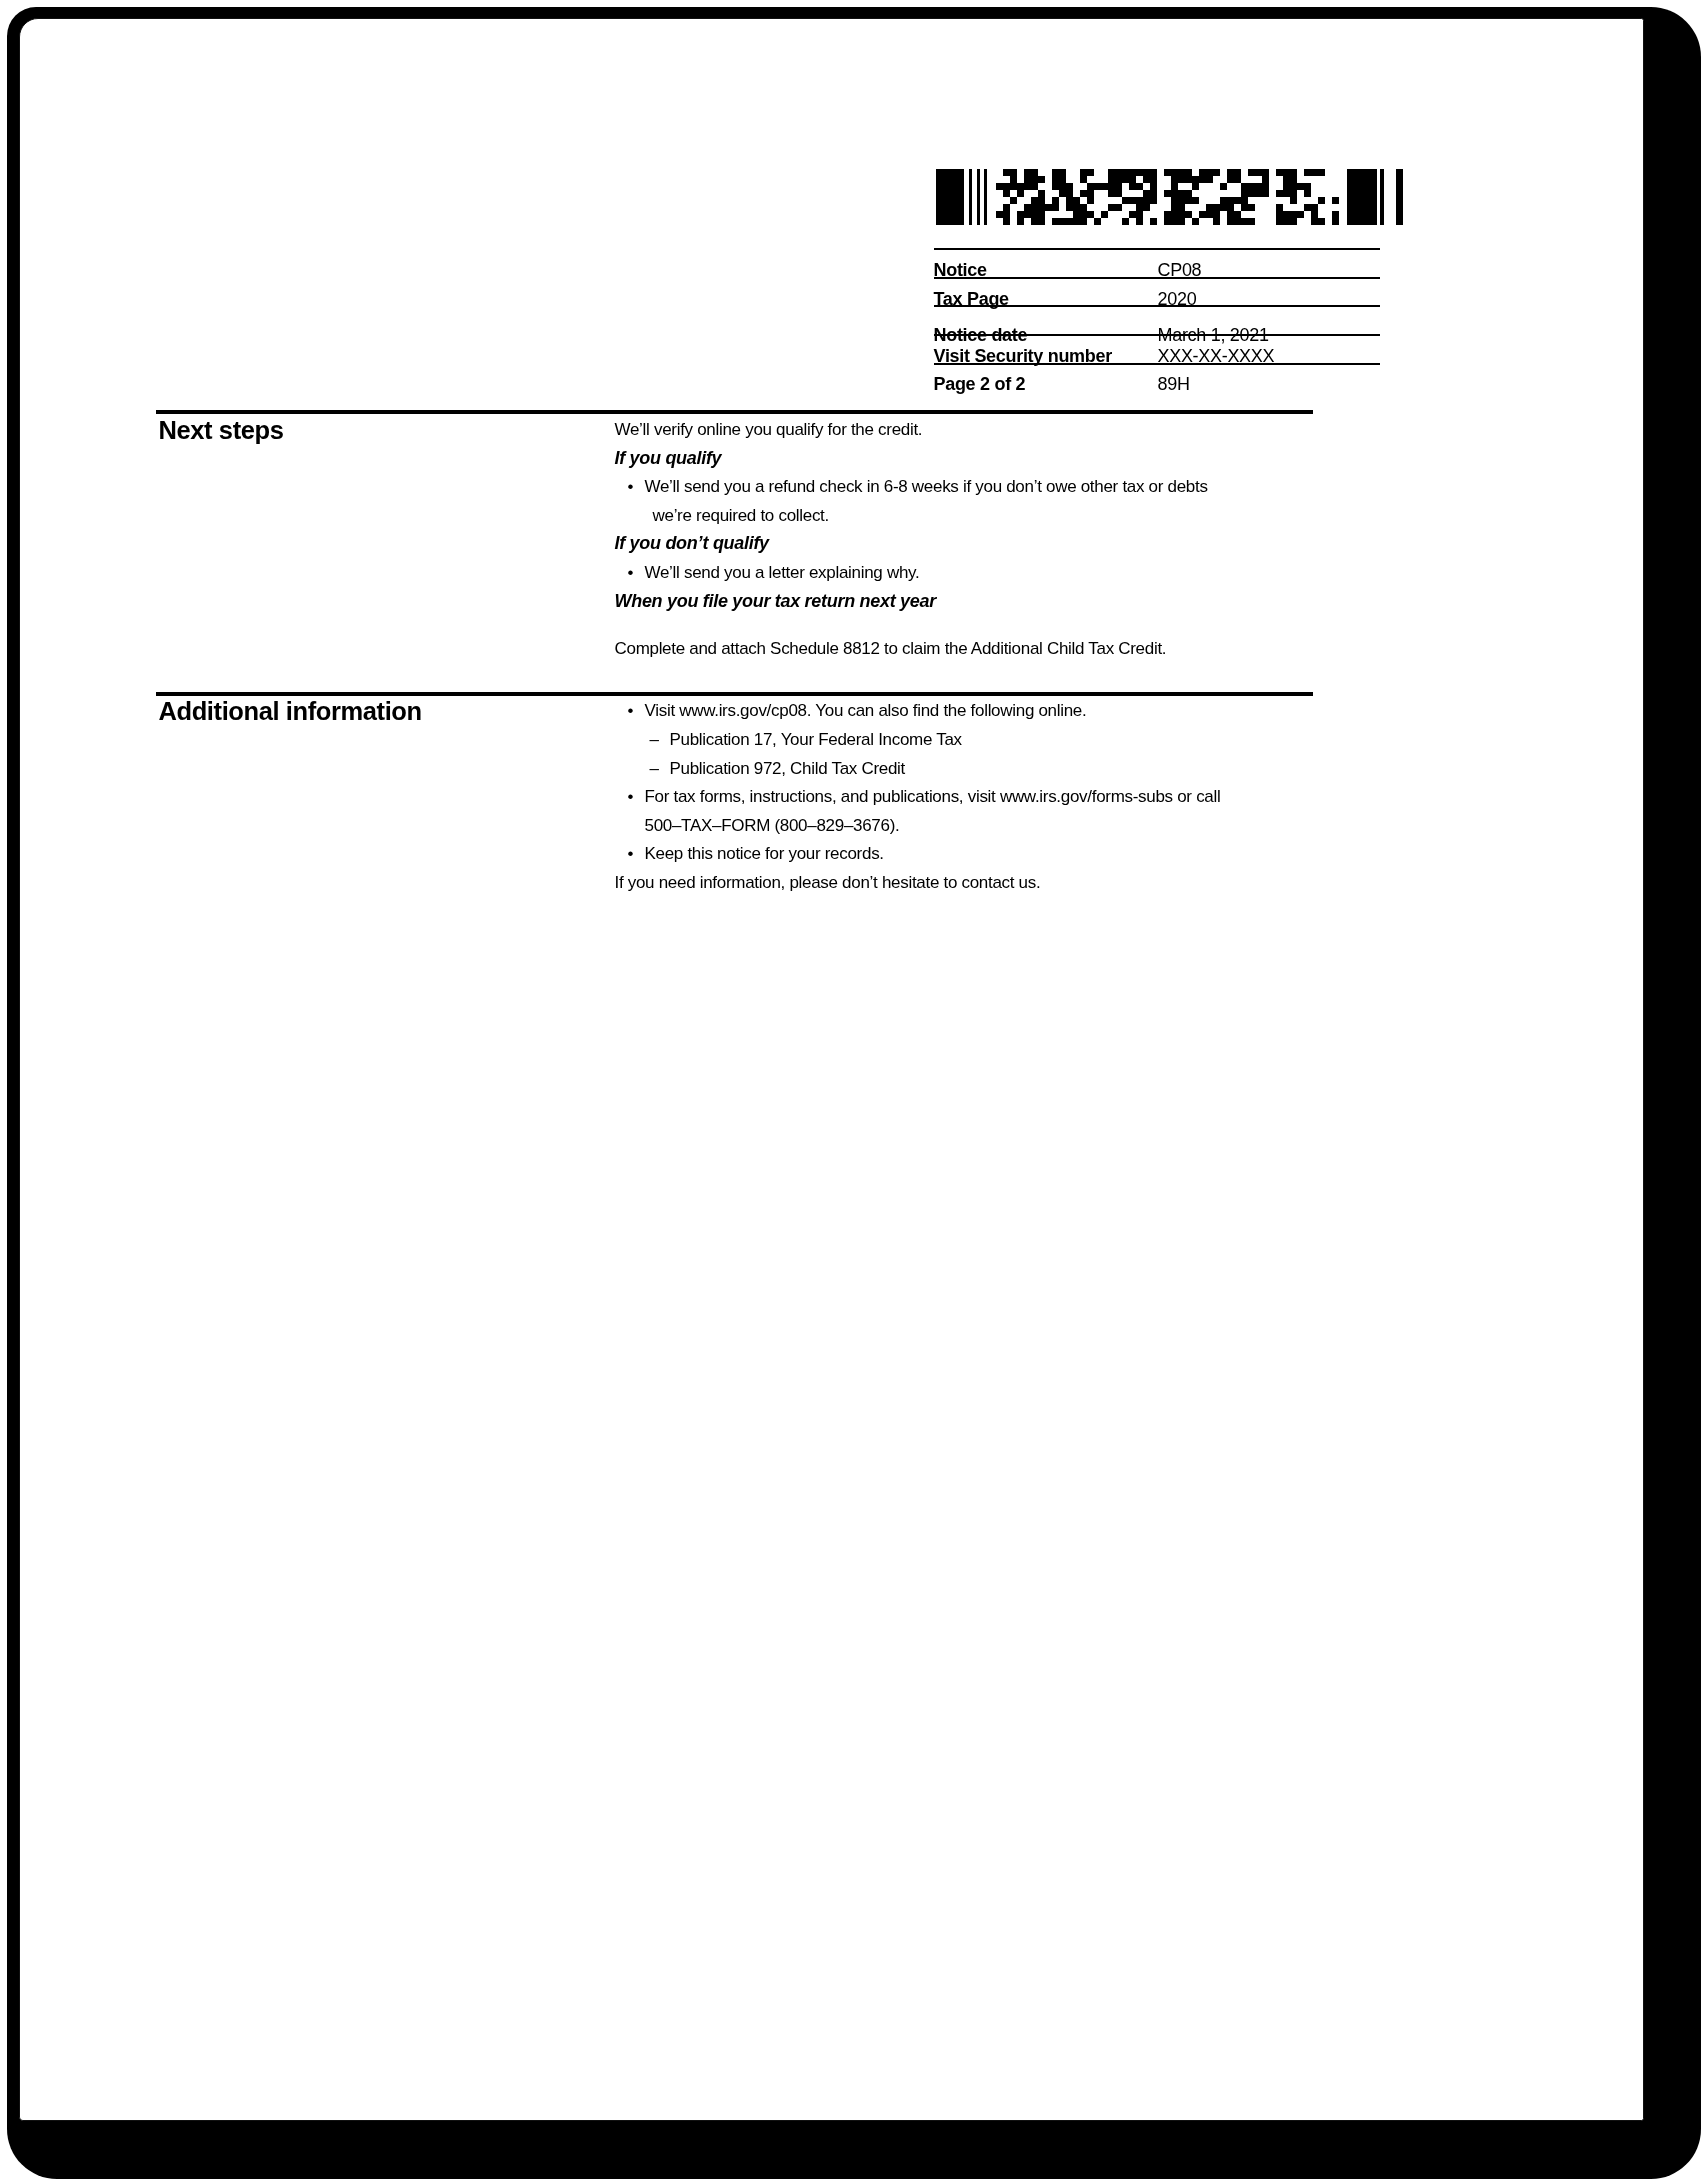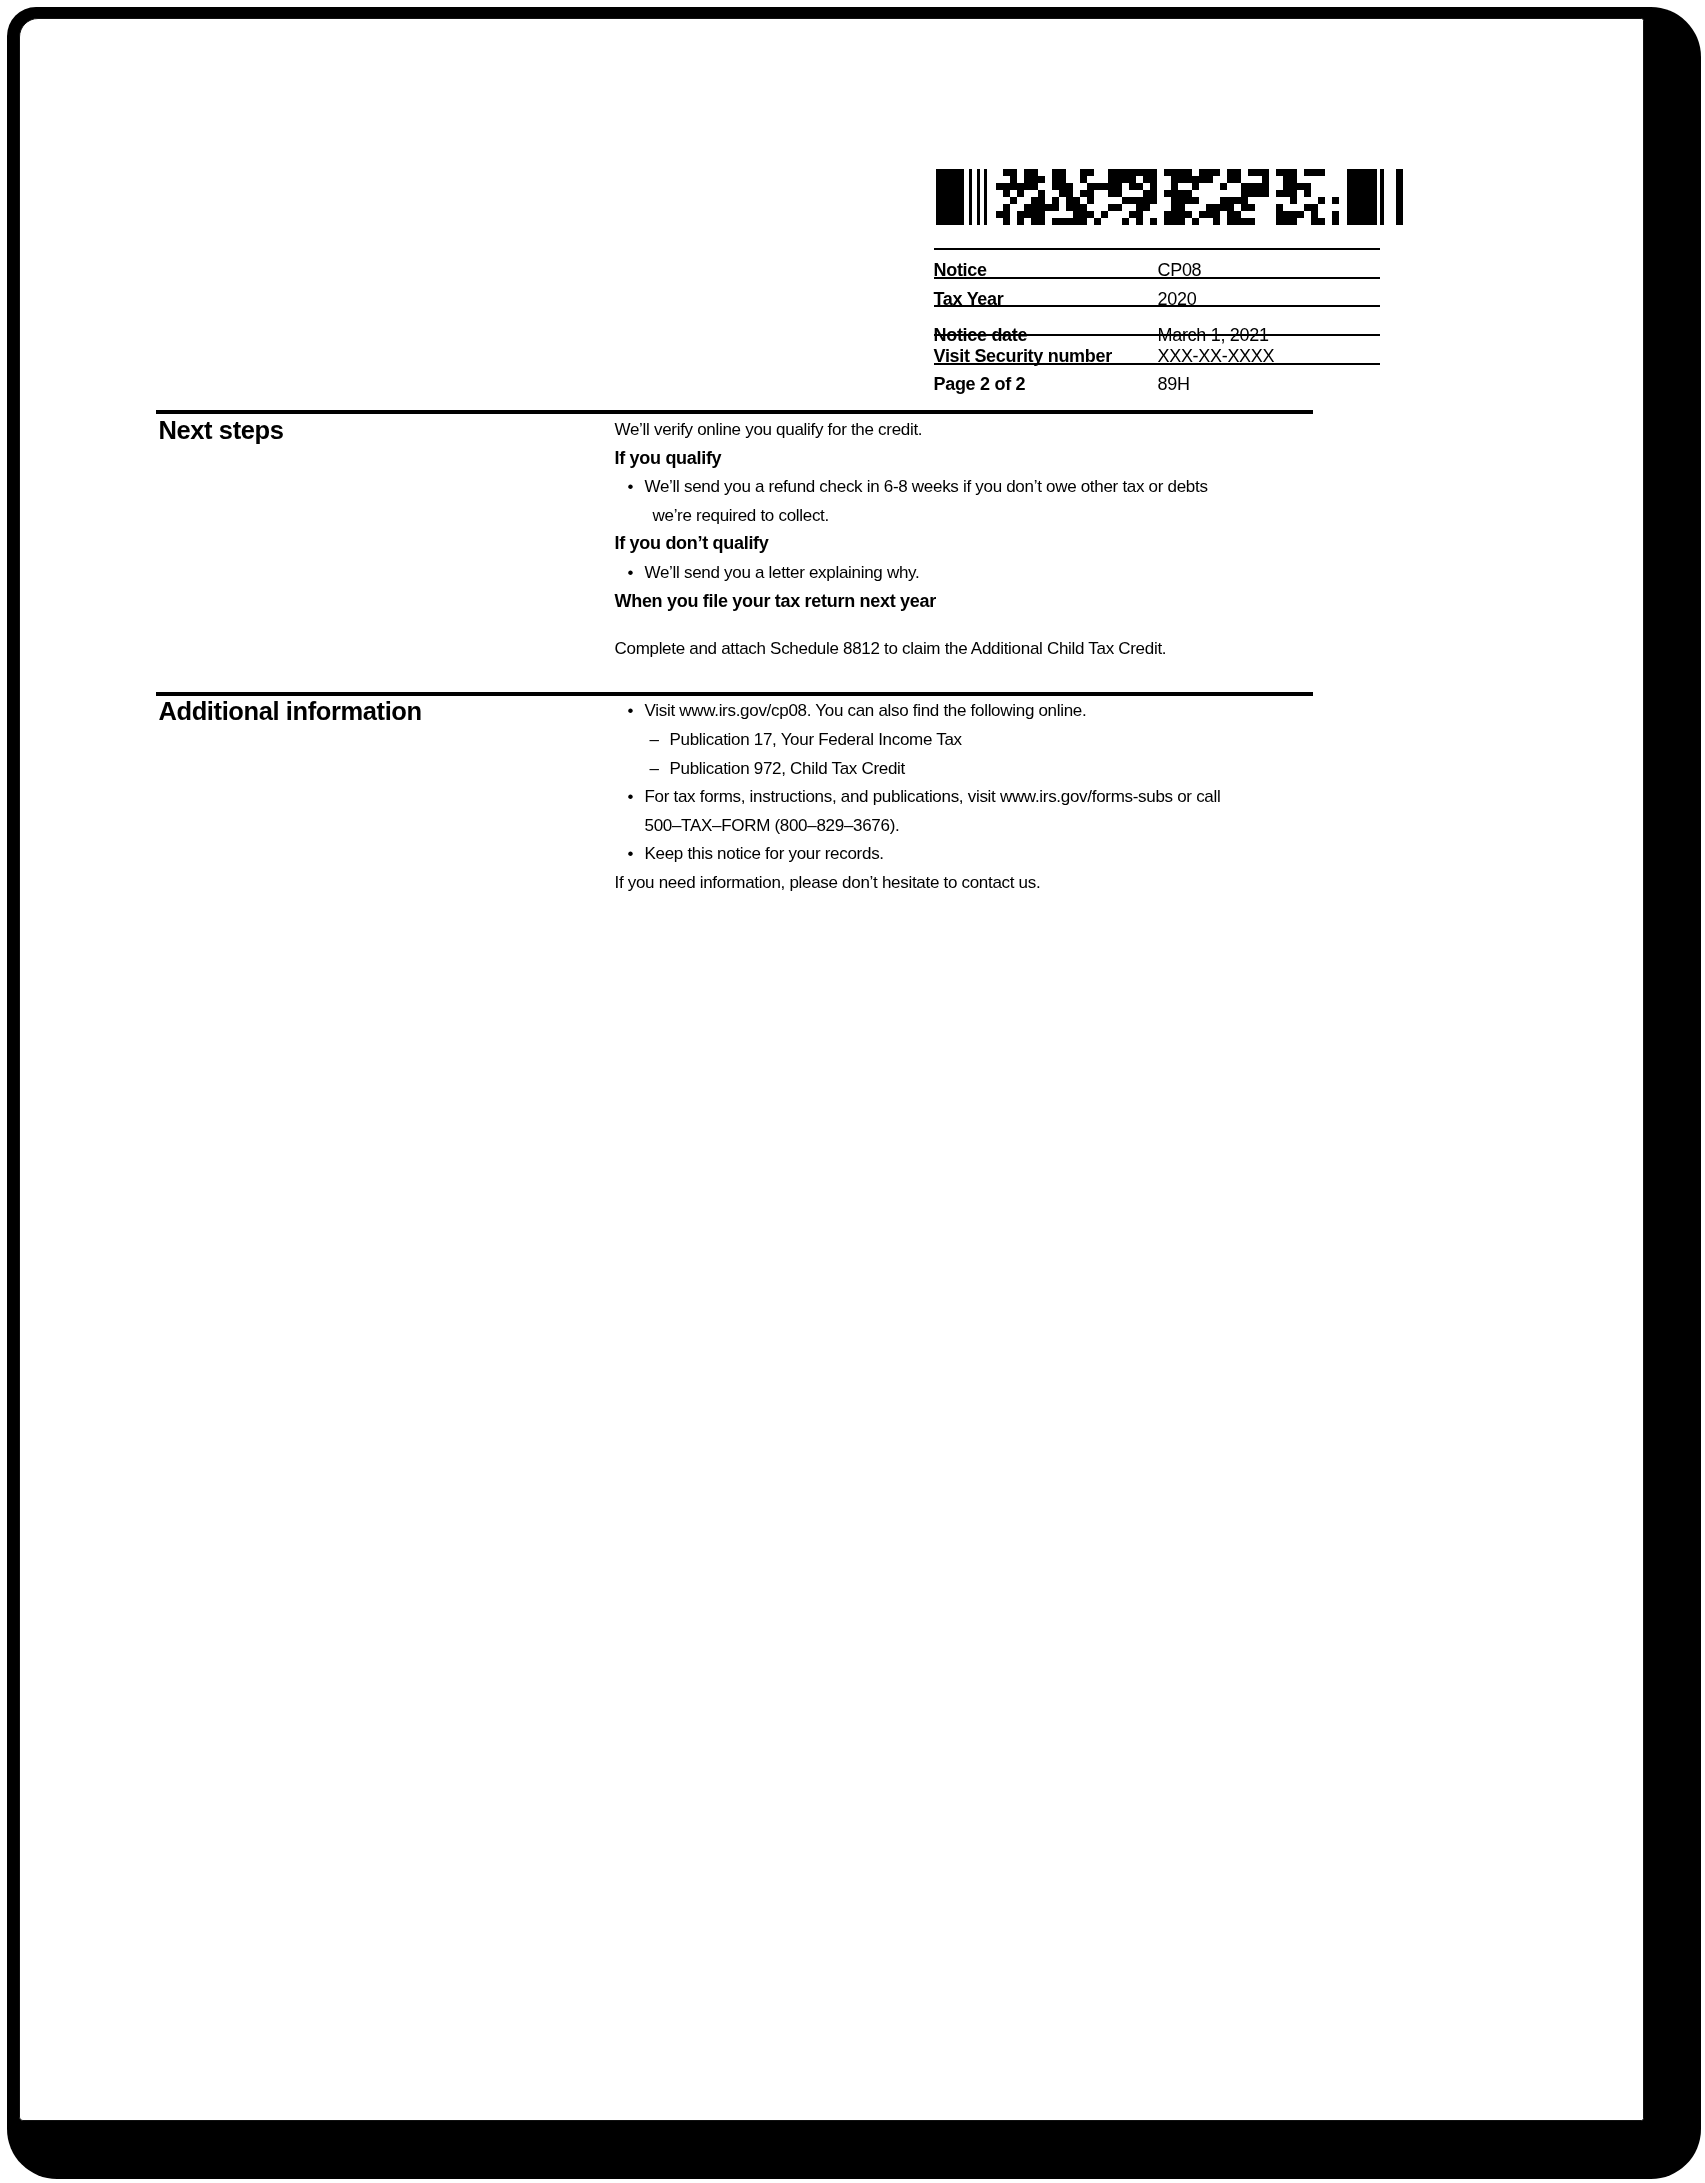--- a/index.html
+++ b/index.html
@@ -30,21 +30,21 @@
   
   .divider{position:absolute;left:136px;width:1157px;height:3.8px;background:#000;}
   .shead{
     position:absolute;left:139px;height:32px;display:flex;align-items:center;
     font-size:25.5px;font-weight:bold;letter-spacing:-0.4px;white-space:nowrap;
   }
   .ln{
     position:absolute;height:29px;display:flex;align-items:center;
     font-size:17px;letter-spacing:-0.3px;white-space:nowrap;
   }
-  .ln.b{font-weight:bold;font-size:18px;}
+  .ln.b{font-weight:bold;font-size:18px;font-style:italic;}
   .ln .dot{display:inline-block;width:17px;}
   .ln .dash{display:inline-block;width:20px;}
 </style>
 </head>
 <body>
 
 <div class="canvas">
   <div class="shadow"></div>
   <div class="page">
     <div id="barcode">
@@ -267,21 +267,21 @@
         <div class="bc" style="left: 460px; top: 0px; width: 7.6px; height: 56px;"></div>
       </div>
     <div id="info-table">
         <div class="trule" style="top: 0px;"></div>
         <div class="trow" style="top: 1.9px;">
           <span class="lbl">Notice</span>
           <span class="val">CP08</span>
         </div>
         <div class="trule" style="top: 29px;"></div>
         <div class="trow" style="top: 31px;">
-          <span class="lbl">Tax Year</span>
+          <span class="lbl">Tax Page</span>
           <span class="val">2020</span>
         </div>
         <div class="trule" style="top: 57px;"></div>
         <div class="trow" style="top: 67px;">
           <span class="lbl">Notice date</span>
           <span class="val">March 1, 2021</span>
         </div>
         <div class="trule" style="top: 86px;"></div>
         <div class="trow" style="top: 88px;">
           <span class="lbl">Visit Security number</span>

